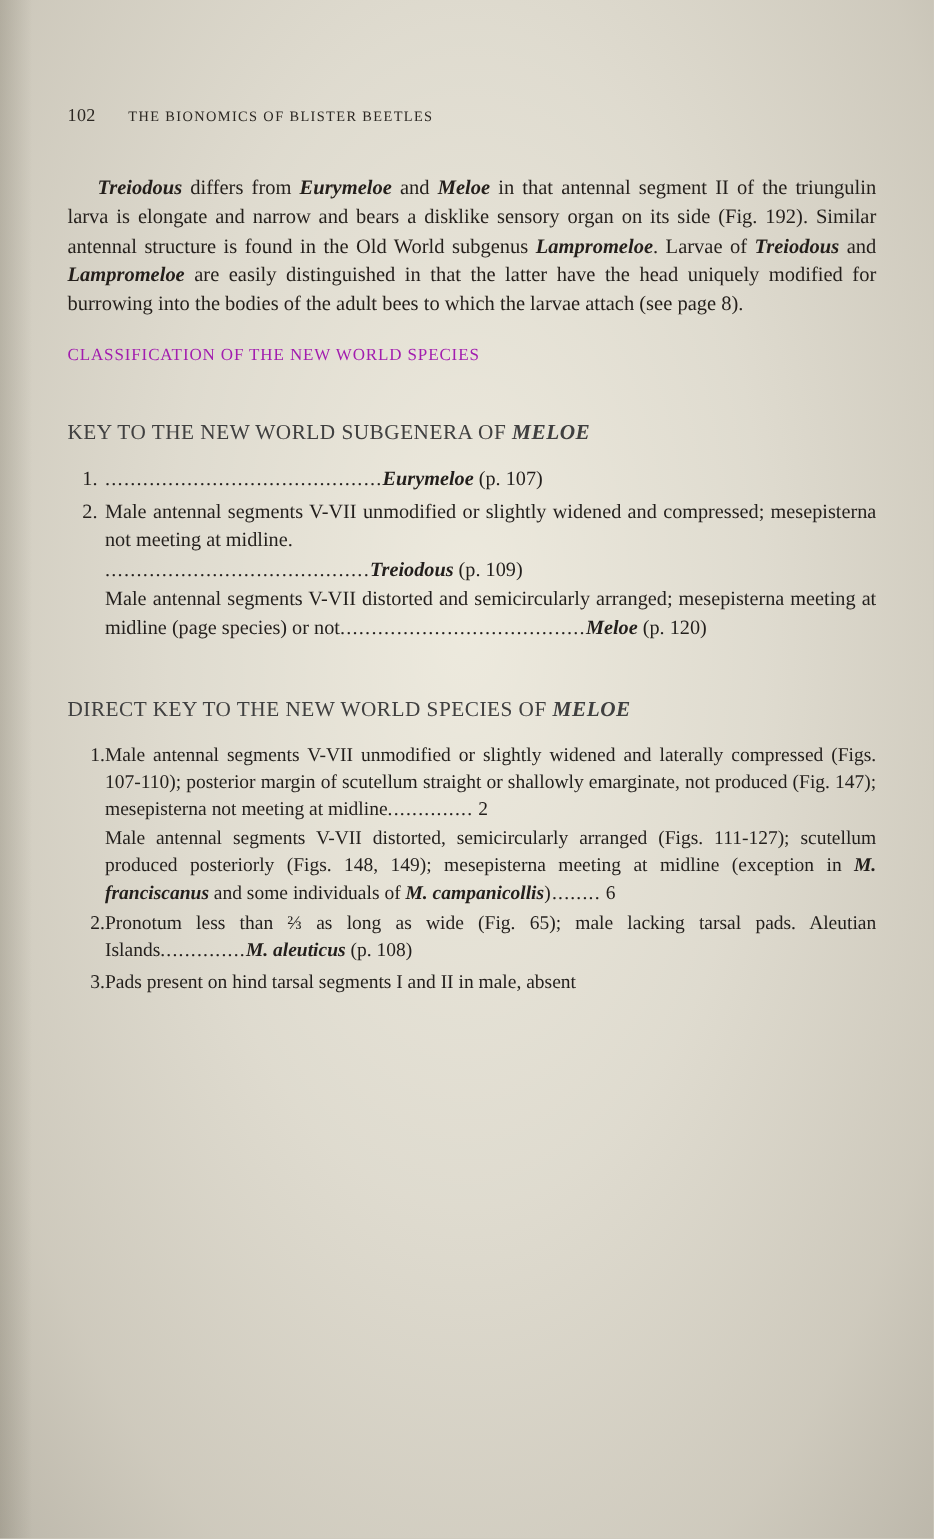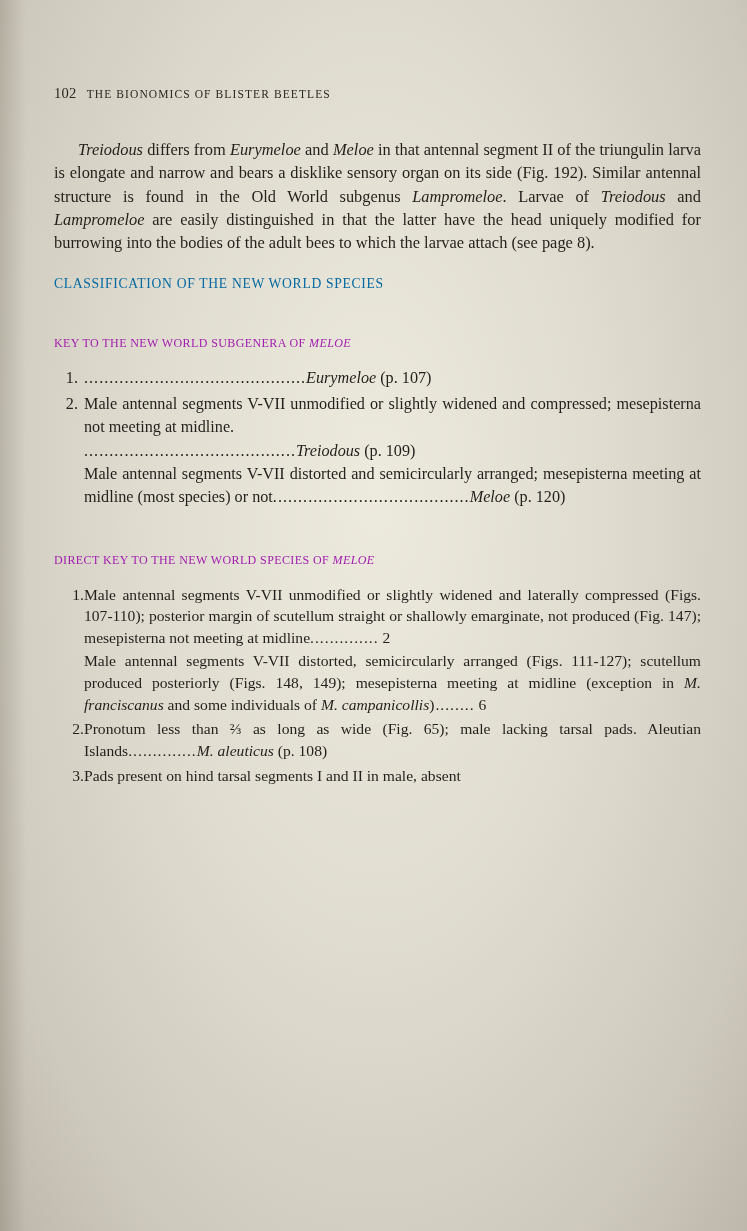--- a/index.html
+++ b/index.html
@@ -38,21 +38,21 @@
   .content {
     position: relative;
     z-index: 3;
     padding: 44px 46px 0 54px;
   }
 
   
   .runhead {
     display: flex;
     align-items: baseline;
-    gap: 10px;
+    gap: 26px;
     margin-bottom: 36px;
   }
   .folio {
     font-size: 14.5px;
     letter-spacing: 0.3px;
     color: #2b2722;
   }
   .runtitle {
     font-size: 11.5px;
     letter-spacing: 1.1px;
@@ -63,37 +63,37 @@
 
   
   p.body {
     font-size: 16.4px;
     line-height: 1.42;
     margin: 0 0 0 0;
     text-align: justify;
     color: #241f1b;
   }
   p.body.indent { text-indent: 24px; }
-  .i { font-style: italic; }
+  .i { font-style: italic; font-weight: bold; }
 
   .smallcaps-head {
     font-size: 13.6px;
     letter-spacing: 0.7px;
     text-transform: uppercase;
     margin: 22px 0 8px 0;
-    color: #0369a1;
+    color: #a21caf;
   }
 
   
   h2.keyhead {
     font-weight: normal;
-    font-size: 12px;
+    font-size: 17px;
     letter-spacing: 0.4px;
     margin: 44px 0 16px 0;
-    color: #a21caf;
+    color: #404040;
   }
   h2.keyhead .i { font-style: italic; }
 
   
   ol.key {
     list-style: none;
     margin: 0;
     padding: 0;
   }
   ol.key > li {
@@ -152,21 +152,21 @@
       </li>
       <li>
         <span class="num">2.</span>
         <div class="lead">
           <span>Male antennal segments V-VII unmodified or slightly widened and compressed; mesepisterna not meeting at midline.</span>
         </div>
         <div class="lead">
           <span class="dots">..........................................</span><span class="i">Treiodous</span><span> (p. 109)</span>
         </div>
         <div class="lead">
-          <span>Male antennal segments V-VII distorted and semicircularly arranged; mesepisterna meeting at midline (most species) or not</span><span class="dots">.......................................</span><span class="i">Meloe</span><span> (p. 120)</span>
+          <span>Male antennal segments V-VII distorted and semicircularly arranged; mesepisterna meeting at midline (page species) or not</span><span class="dots">.......................................</span><span class="i">Meloe</span><span> (p. 120)</span>
         </div>
       </li>
     </ol>
 
     <h2 class="keyhead">
       <span>DIRECT KEY TO THE NEW WORLD SPECIES OF </span><span class="i">MELOE</span>
     </h2>
 
     <ol class="key k2 key-block-2">
       <li>

